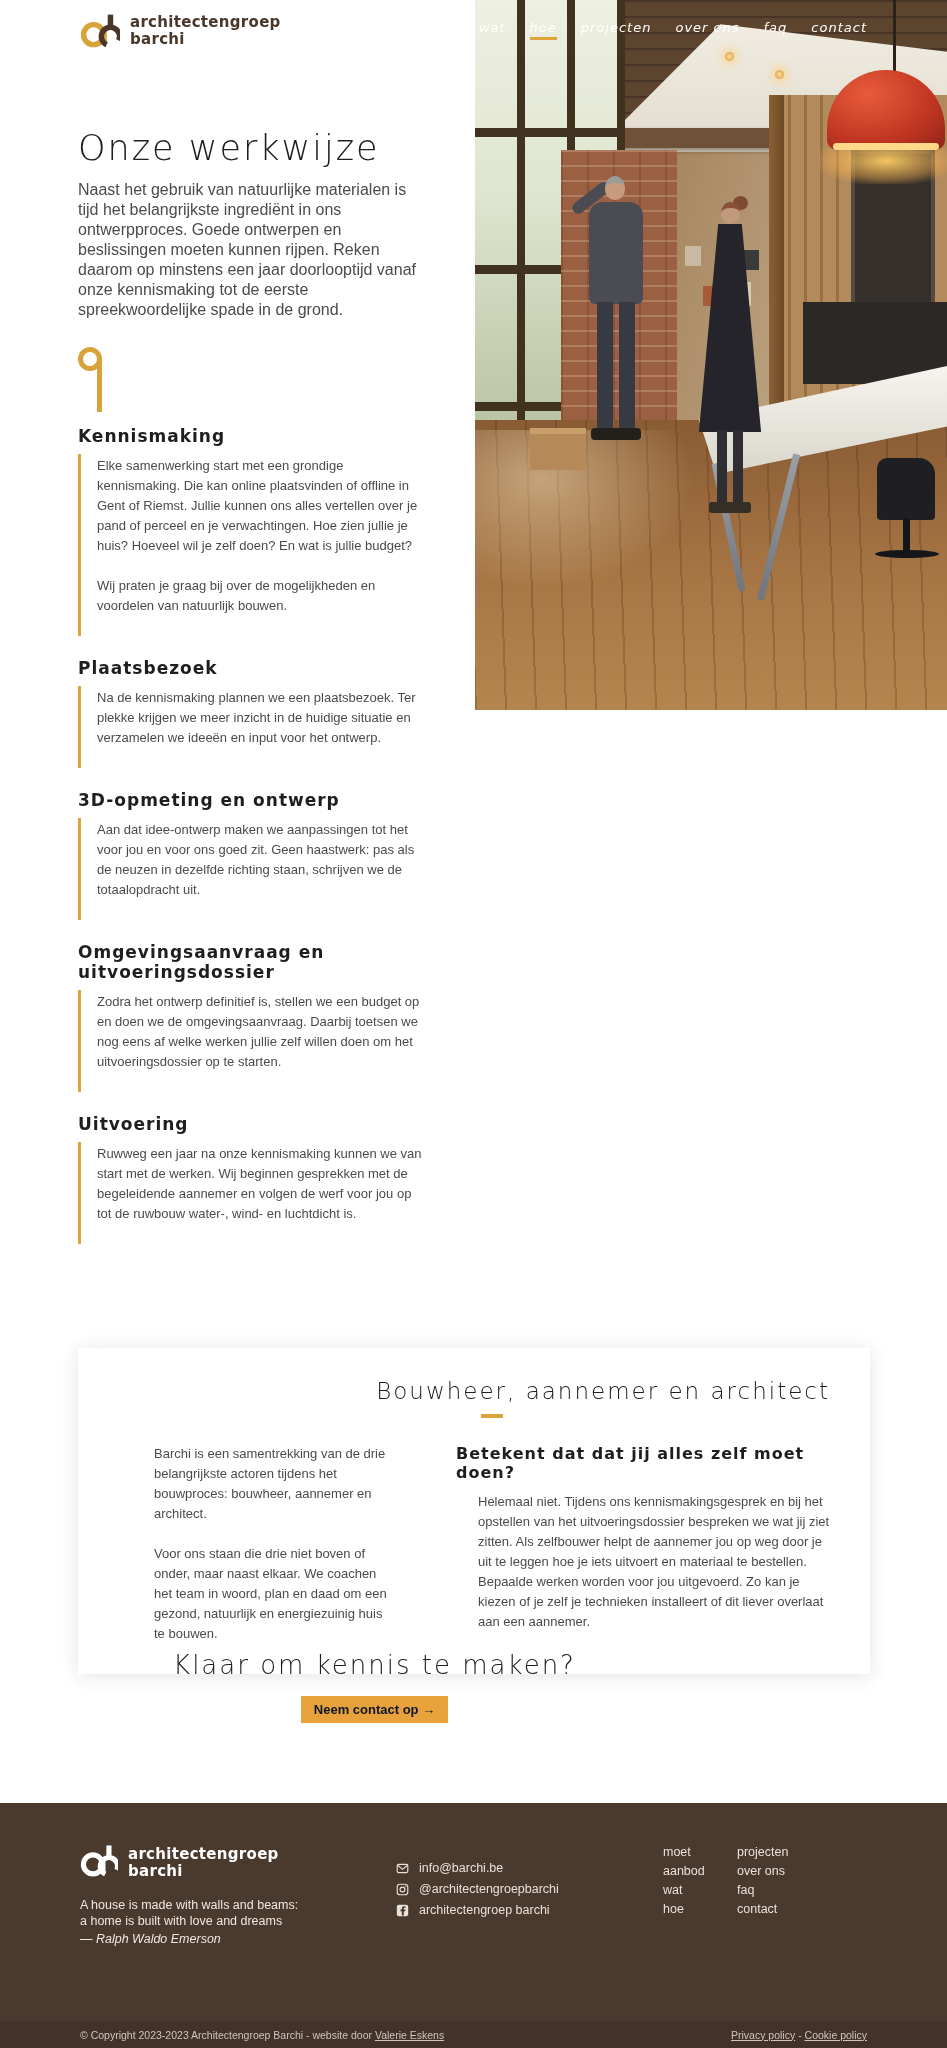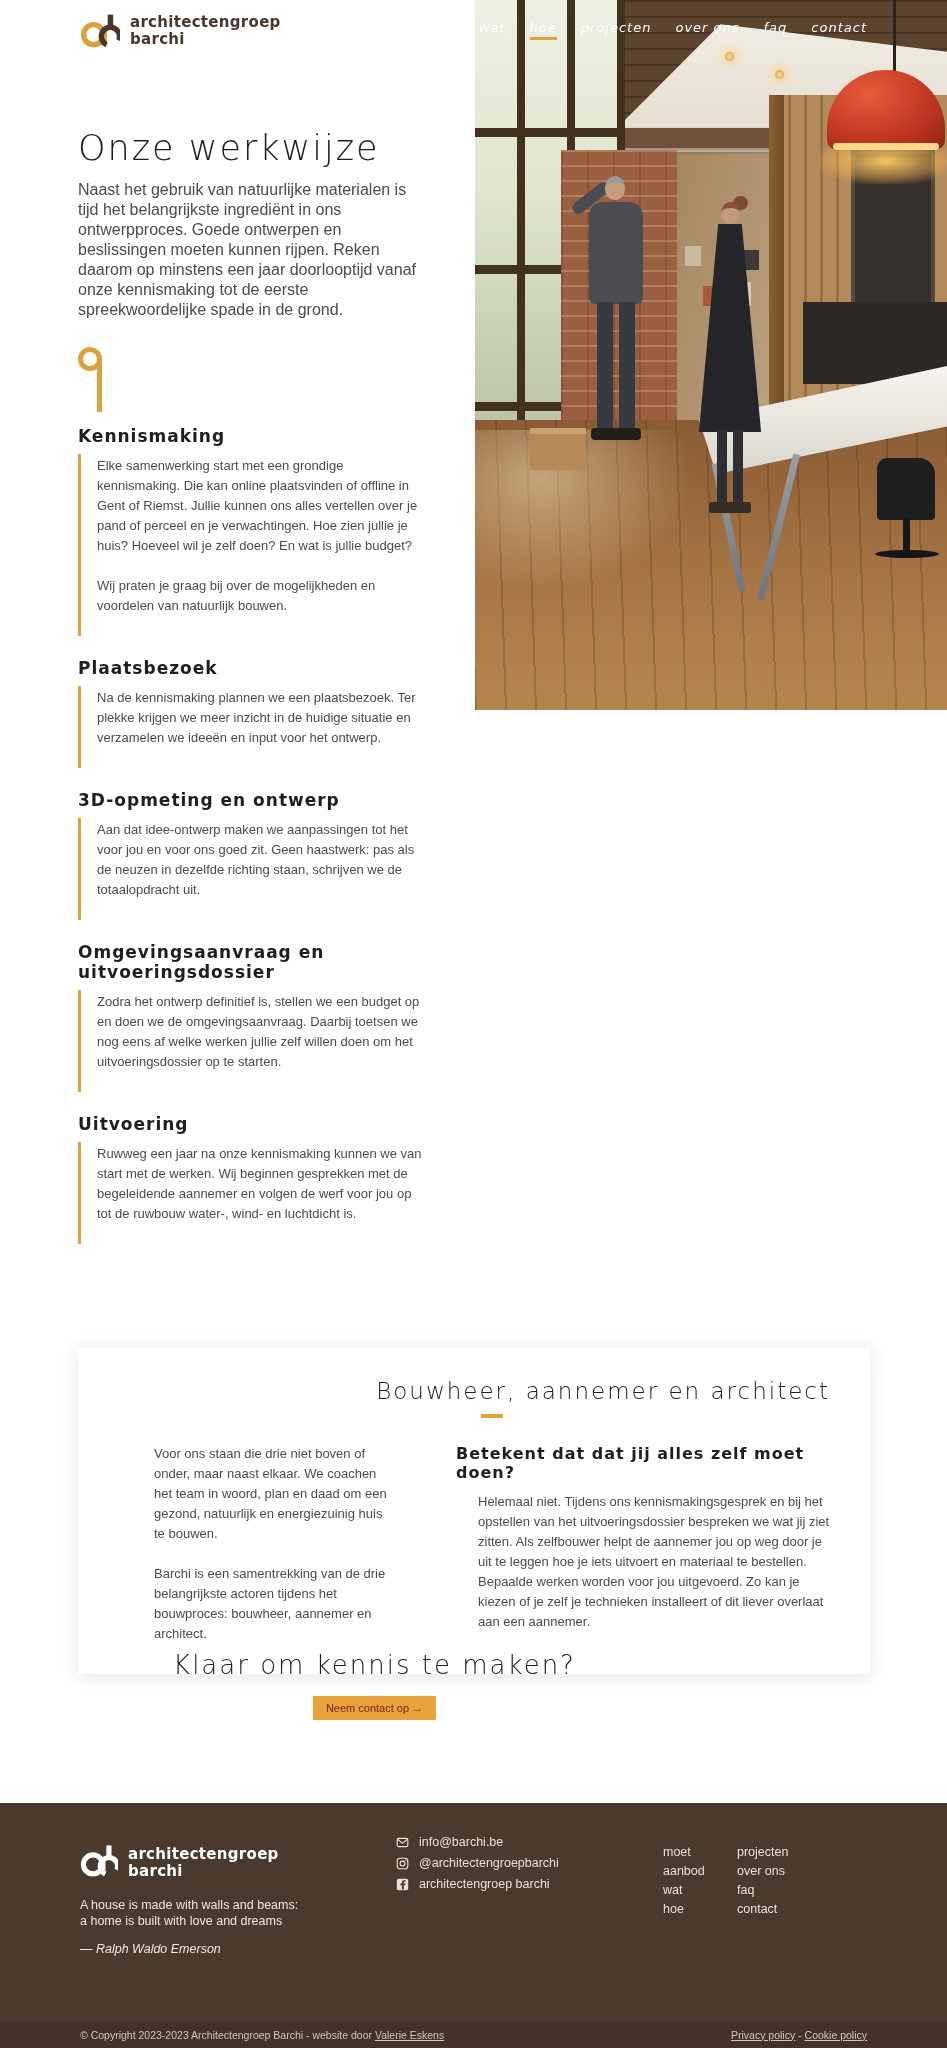--- a/index.html
+++ b/index.html
@@ -101,30 +101,30 @@
   .card-cols{display:flex;gap:66px;}
   .card-left{width:236px;flex:none;font-size:13px;line-height:20px;}
   .card-left p + p{margin-top:20px;}
   .card-right{flex:1;}
   .card-right h3{font-size:16px;margin-bottom:10px;}
   .card-right p{font-size:13px;line-height:20px;margin-left:22px;}
 
   
   .cta{position:absolute;left:0;top:1650px;width:749px;text-align:center;z-index:6;}
   .cta h2{font-size:26px;}
-  .cta-btn{display:inline-block;margin-top:16px;background:var(--accent-strong);color:#7f1d1d;border:none;
-    font-family:"Liberation Sans",sans-serif;font-size:11px;font-weight:normal;padding:6px 13px;cursor:pointer;}
+  .cta-btn{display:inline-block;margin-top:16px;background:var(--accent-strong);color:#0f172a;border:none;
+    font-family:"Liberation Sans",sans-serif;font-size:13px;font-weight:bold;padding:6px 13px;cursor:pointer;}
 
   
   .footer{position:absolute;left:0;top:1803px;width:947px;height:218px;background:var(--footer-bg);color:var(--footer-text);z-index:6;}
   .f-brand{position:absolute;left:80px;top:40px;display:flex;align-items:center;gap:10px;color:#fff;}
   .f-brand .logo-text{color:#fff;}
   .f-quote{position:absolute;left:80px;top:94px;font-size:12.5px;line-height:16px;color:#EDE7E1;}
-  .f-quote .attr{font-style:italic;margin-top:12px;}
-  .f-contacts{position:absolute;left:396px;top:32px;font-size:12.5px;}
+  .f-quote .attr{font-style:italic;margin-top:2px;}
+  .f-contacts{position:absolute;left:396px;top:58px;font-size:12.5px;}
   .f-contact{display:flex;align-items:center;gap:10px;margin-bottom:7px;cursor:pointer;color:var(--footer-text);}
   .f-contact svg{display:block;}
   .f-links{position:absolute;top:40px;font-size:12.5px;line-height:19px;}
   .f-links.col1{left:663px;}
   .f-links.col2{left:737px;}
   .f-links div{cursor:pointer;}
   .legalbar{position:absolute;left:0;top:2021px;width:947px;height:27px;background:var(--footer-bar-bg);color:#CFC5BD;
     font-size:10.5px;display:flex;align-items:center;justify-content:space-between;padding:0 80px;z-index:6;}
   .legalbar a{color:#CFC5BD;text-decoration:underline;cursor:pointer;}
 </style>
@@ -245,22 +245,22 @@
         </div>
       </div>
     </div>
   </div>
 
   <div class="card">
     <h2 class="display card-title">Bouwheer, aannemer en architect</h2>
     <div class="card-dash"></div>
     <div class="card-cols">
       <div class="card-left">
+        <p>Barchi is een samentrekking van de drie belangrijkste actoren tijdens het bouwproces: bouwheer, aannemer en architect.</p>
         <p>Voor ons staan die drie niet boven of onder, maar naast elkaar. We coachen het team in woord, plan en daad om een gezond, natuurlijk en energiezuinig huis te bouwen.</p>
-        <p>Barchi is een samentrekking van de drie belangrijkste actoren tijdens het bouwproces: bouwheer, aannemer en architect.</p>
       </div>
       <div class="card-right">
         <h3 class="display">Betekent dat dat jij alles zelf moet doen?</h3>
         <p>Helemaal niet. Tijdens ons kennismakingsgesprek en bij het opstellen van het uitvoeringsdossier bespreken we wat jij ziet zitten. Als zelfbouwer helpt de aannemer jou op weg door je uit te leggen hoe je iets uitvoert en materiaal te bestellen. Bepaalde werken worden voor jou uitgevoerd. Zo kan je kiezen of je zelf je technieken installeert of dit liever overlaat aan een aannemer.</p>
       </div>
     </div>
   </div>
 
   <div class="cta">
     <h2 class="display">Klaar om kennis te maken?</h2>

